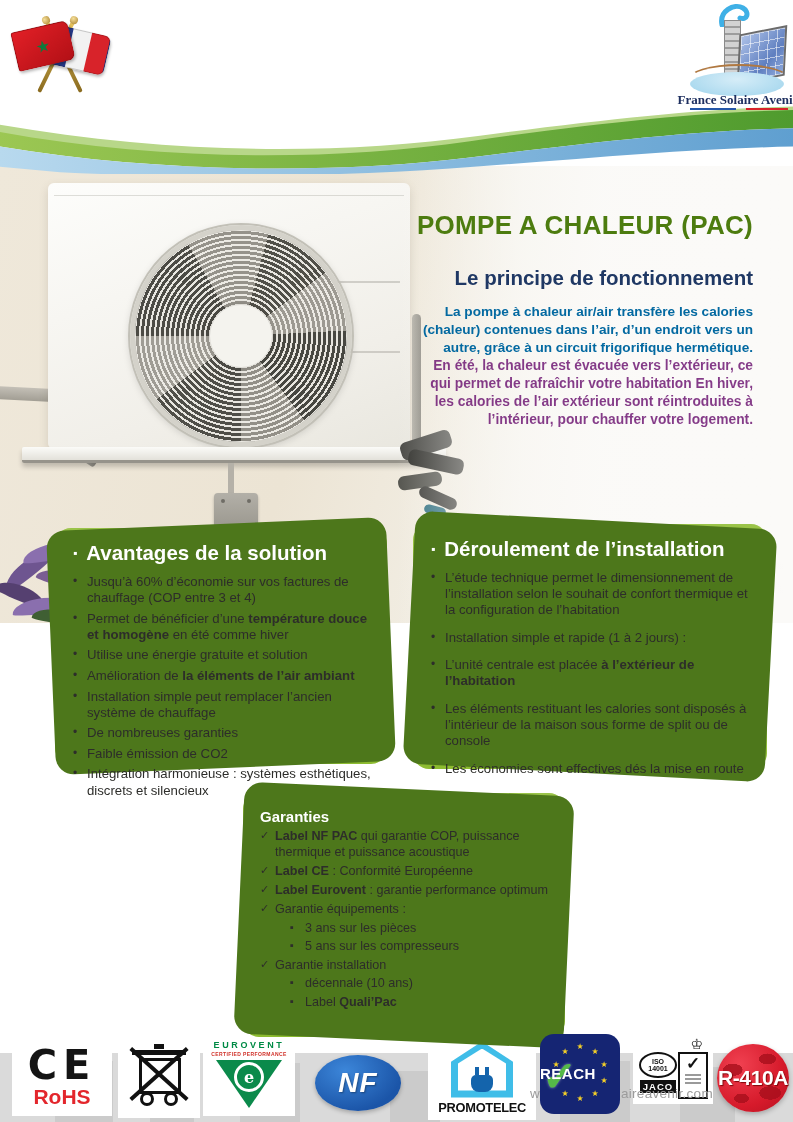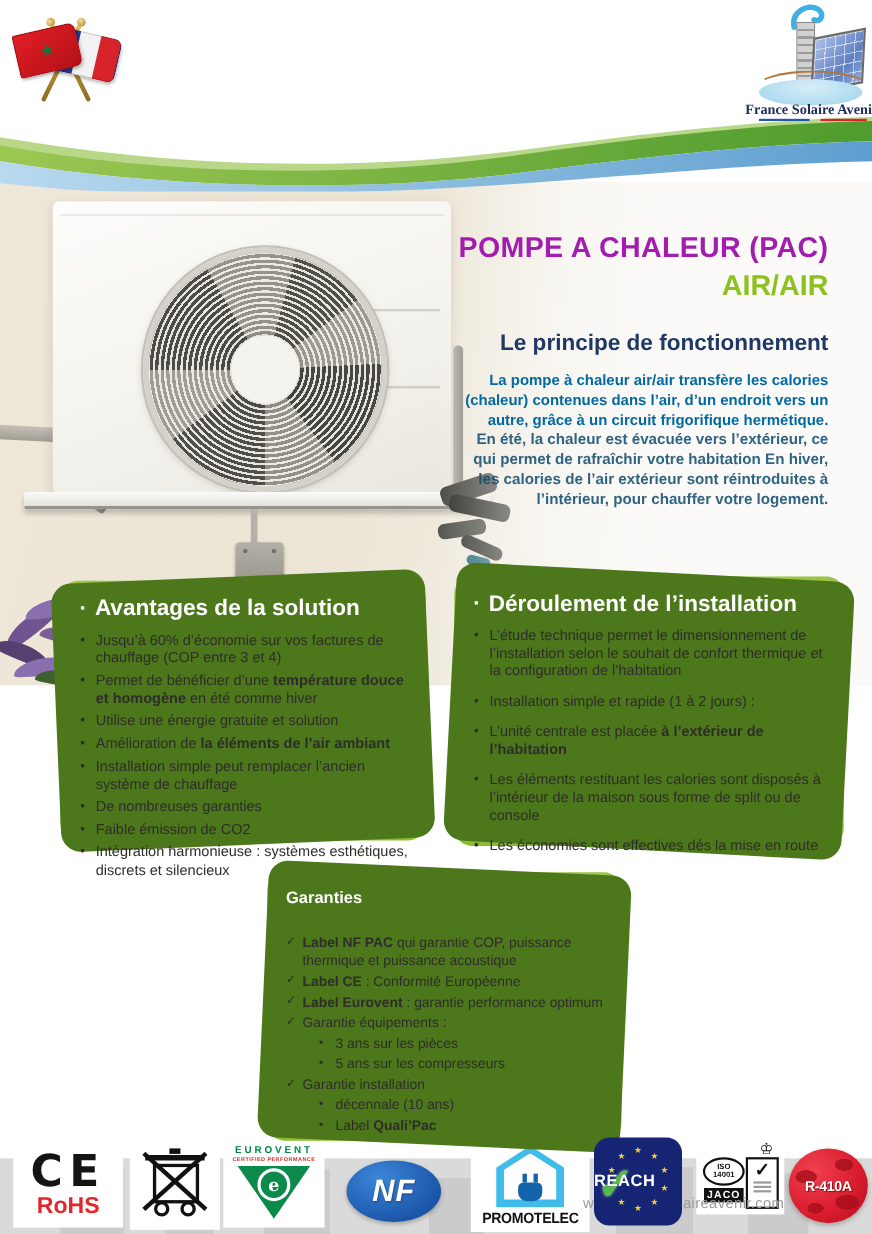--- a/index.html
+++ b/index.html
@@ -82,38 +82,38 @@
   .pb4{left:20px;top:178px;width:40px;height:12px;background:#3c3c38;transform:rotate(24deg);}
   .pt1{left:26px;top:192px;width:22px;height:9px;background:#2e6f80;transform:rotate(14deg);}
   .plant{position:absolute;}
   .plant .leaf{position:absolute;border-radius:60% 60% 60% 60%/100% 100% 20% 20%;}
   .plant-l{left:-8px;top:366px;width:150px;height:96px;}
   .plant-r{left:738px;top:386px;width:60px;height:60px;}
   .fade{position:absolute;inset:0;
       background:linear-gradient(to right,rgba(250,249,246,0) 50%,rgba(250,249,246,.82) 66%,rgba(251,250,248,.96) 76%,#fbfaf8 100%);}
   
   .hero{position:absolute;top:210px;right:40px;width:342px;text-align:right;z-index:3;}
-  .hero h1{margin:0;font-size:26px;letter-spacing:.3px;color:#a21caf;}
+  .hero h1{margin:0;font-size:26px;letter-spacing:.3px;color:#4d7c0f;}
   .hero h2{margin:3px 0 0;font-size:26px;color:#8dc21e;}
   .hero h3{margin:25px 0 0;font-size:20.5px;color:#1f3864;}
   .hero .lead{margin:13px 0 0;font-size:13.6px;font-weight:bold;color:#0369a1;line-height:1.33;}
-  .hero .rest{margin:0;font-size:13.8px;color:#0c4a6e;line-height:1.3;font-weight:bold;opacity:.85;}
+  .hero .rest{margin:0;font-size:13.8px;color:#701a75;line-height:1.3;font-weight:bold;opacity:.85;}
   
   .gbox{position:absolute;background:#8cbb2e;border-radius:16px;z-index:4;padding:13px 16px 8px 18px;
       box-shadow:inset 0 8px 14px rgba(255,255,255,.16);}
   .gbox::before{content:'';position:absolute;inset:-4px;background:#4d771b;border-radius:18px;z-index:-1;}
   .adv{left:55px;top:528px;width:298px;height:215px;}
   .adv::before{transform:rotate(-2.4deg);}
   .inst{left:413px;top:524px;width:320px;height:224px;}
   .inst::before{transform:rotate(3deg);}
   .war{left:243px;top:793px;width:288px;height:214px;padding:15px 17px;}
   .war::before{transform:rotate(2.6deg);}
   .bhead{display:flex;align-items:baseline;gap:9px;color:#fff;font-weight:bold;font-size:20.5px;margin-bottom:9px;}
   .bhead .sq{font-size:12px;transform:translateY(-3px);}
-  .war .bhead{font-size:15px;margin-bottom:24px;}
+  .war .bhead{font-size:15px;margin-bottom:3px;}
   .gbox ul{list-style:none;margin:0;padding:0;font-size:13.2px;color:#2d2d2a;line-height:1.22;}
   .gbox li{display:grid;grid-template-columns:11px 1fr;column-gap:3px;margin-bottom:4.5px;}
   .inst li{margin-bottom:11.5px;}
   .gbox .blt{font-size:12px;}
   .war ul{font-size:12.6px;line-height:1.3;}
   .war li{grid-template-columns:13px 1fr;column-gap:2px;margin-bottom:2.5px;}
   .war li.lvl2{margin-left:30px;margin-bottom:2px;}
   .war .blt{font-size:11px;}
   
   .band{position:absolute;left:0;top:1053px;width:793px;height:69px;background:#dadada;z-index:1;overflow:hidden;}
@@ -171,21 +171,21 @@
   .iso-check{font-size:17px;font-weight:bold;color:#111;line-height:1;}
   .mb{width:16px;height:2px;background:#9a9a9a;margin-top:2px;}
   .t-r410{left:714px;top:1042px;width:78px;height:72px;background:transparent;z-index:5;}
   .r410-globe{position:relative;width:72px;height:68px;border-radius:50%;display:flex;align-items:center;justify-content:center;
       background:radial-gradient(circle at 32% 30%,#f04050,#d61a2b 62%,#b31220);box-shadow:0 2px 5px rgba(0,0,0,.25);}
   .r410-globe::before{content:'';position:absolute;inset:0;border-radius:50%;opacity:.8;
       background:radial-gradient(ellipse 16px 10px at 22% 38%,#a80f1c 60%,transparent 61%),
                  radial-gradient(ellipse 14px 9px at 70% 22%,#a80f1c 60%,transparent 61%),
                  radial-gradient(ellipse 18px 11px at 74% 72%,#a80f1c 60%,transparent 61%),
                  radial-gradient(ellipse 12px 8px at 34% 80%,#a80f1c 60%,transparent 61%);}
-  .r410-label{position:relative;color:#fff;font-weight:bold;font-size:13px;letter-spacing:-.4px;
+  .r410-label{position:relative;color:#fff;font-weight:bold;font-size:21px;letter-spacing:-.4px;
       text-shadow:1px 1px 1px rgba(110,0,0,.85);}
   .website{position:absolute;left:530px;top:1086px;font-size:13.5px;color:#9b9b9b;letter-spacing:.3px;z-index:4;}
   b{font-weight:bold;}
 </style>
 </head>
 <body>
 
 <div class="page">
 
   <div class="flags">
@@ -263,21 +263,20 @@
       <span class="leaf" style="left:8px;top:14px;width:34px;height:8px;background:#7a5d93;transform:rotate(-30deg);"></span>
       <span class="leaf" style="left:18px;top:6px;width:30px;height:8px;background:#62497f;transform:rotate(20deg);"></span>
       <span class="leaf" style="left:4px;top:30px;width:30px;height:7px;background:#554070;transform:rotate(8deg);"></span>
       <span class="leaf" style="left:24px;top:28px;width:26px;height:7px;background:#8a6fae;transform:rotate(48deg);"></span>
     </div>
     <div class="fade"></div>
   </div>
 
   <section class="hero">
     <h1>POMPE A CHALEUR (PAC)</h1>
-    <h2>AIR/AIR</h2>
     <h3>Le principe de fonctionnement</h3>
     <p class="lead">La pompe à chaleur air/air transfère les calories (chaleur) contenues dans l’air, d’un endroit vers un autre, grâce à un circuit frigorifique hermétique.</p>
     <p class="rest">En été, la chaleur est évacuée vers l’extérieur, ce qui permet de rafraîchir votre habitation En hiver, les calories de l’air extérieur sont réintroduites à l’intérieur, pour chauffer votre logement.</p>
   </section>
 
   <section class="gbox adv">
     <div class="bhead">
       <span class="sq">▪</span>
       <span>Avantages de la solution</span>
     </div>

